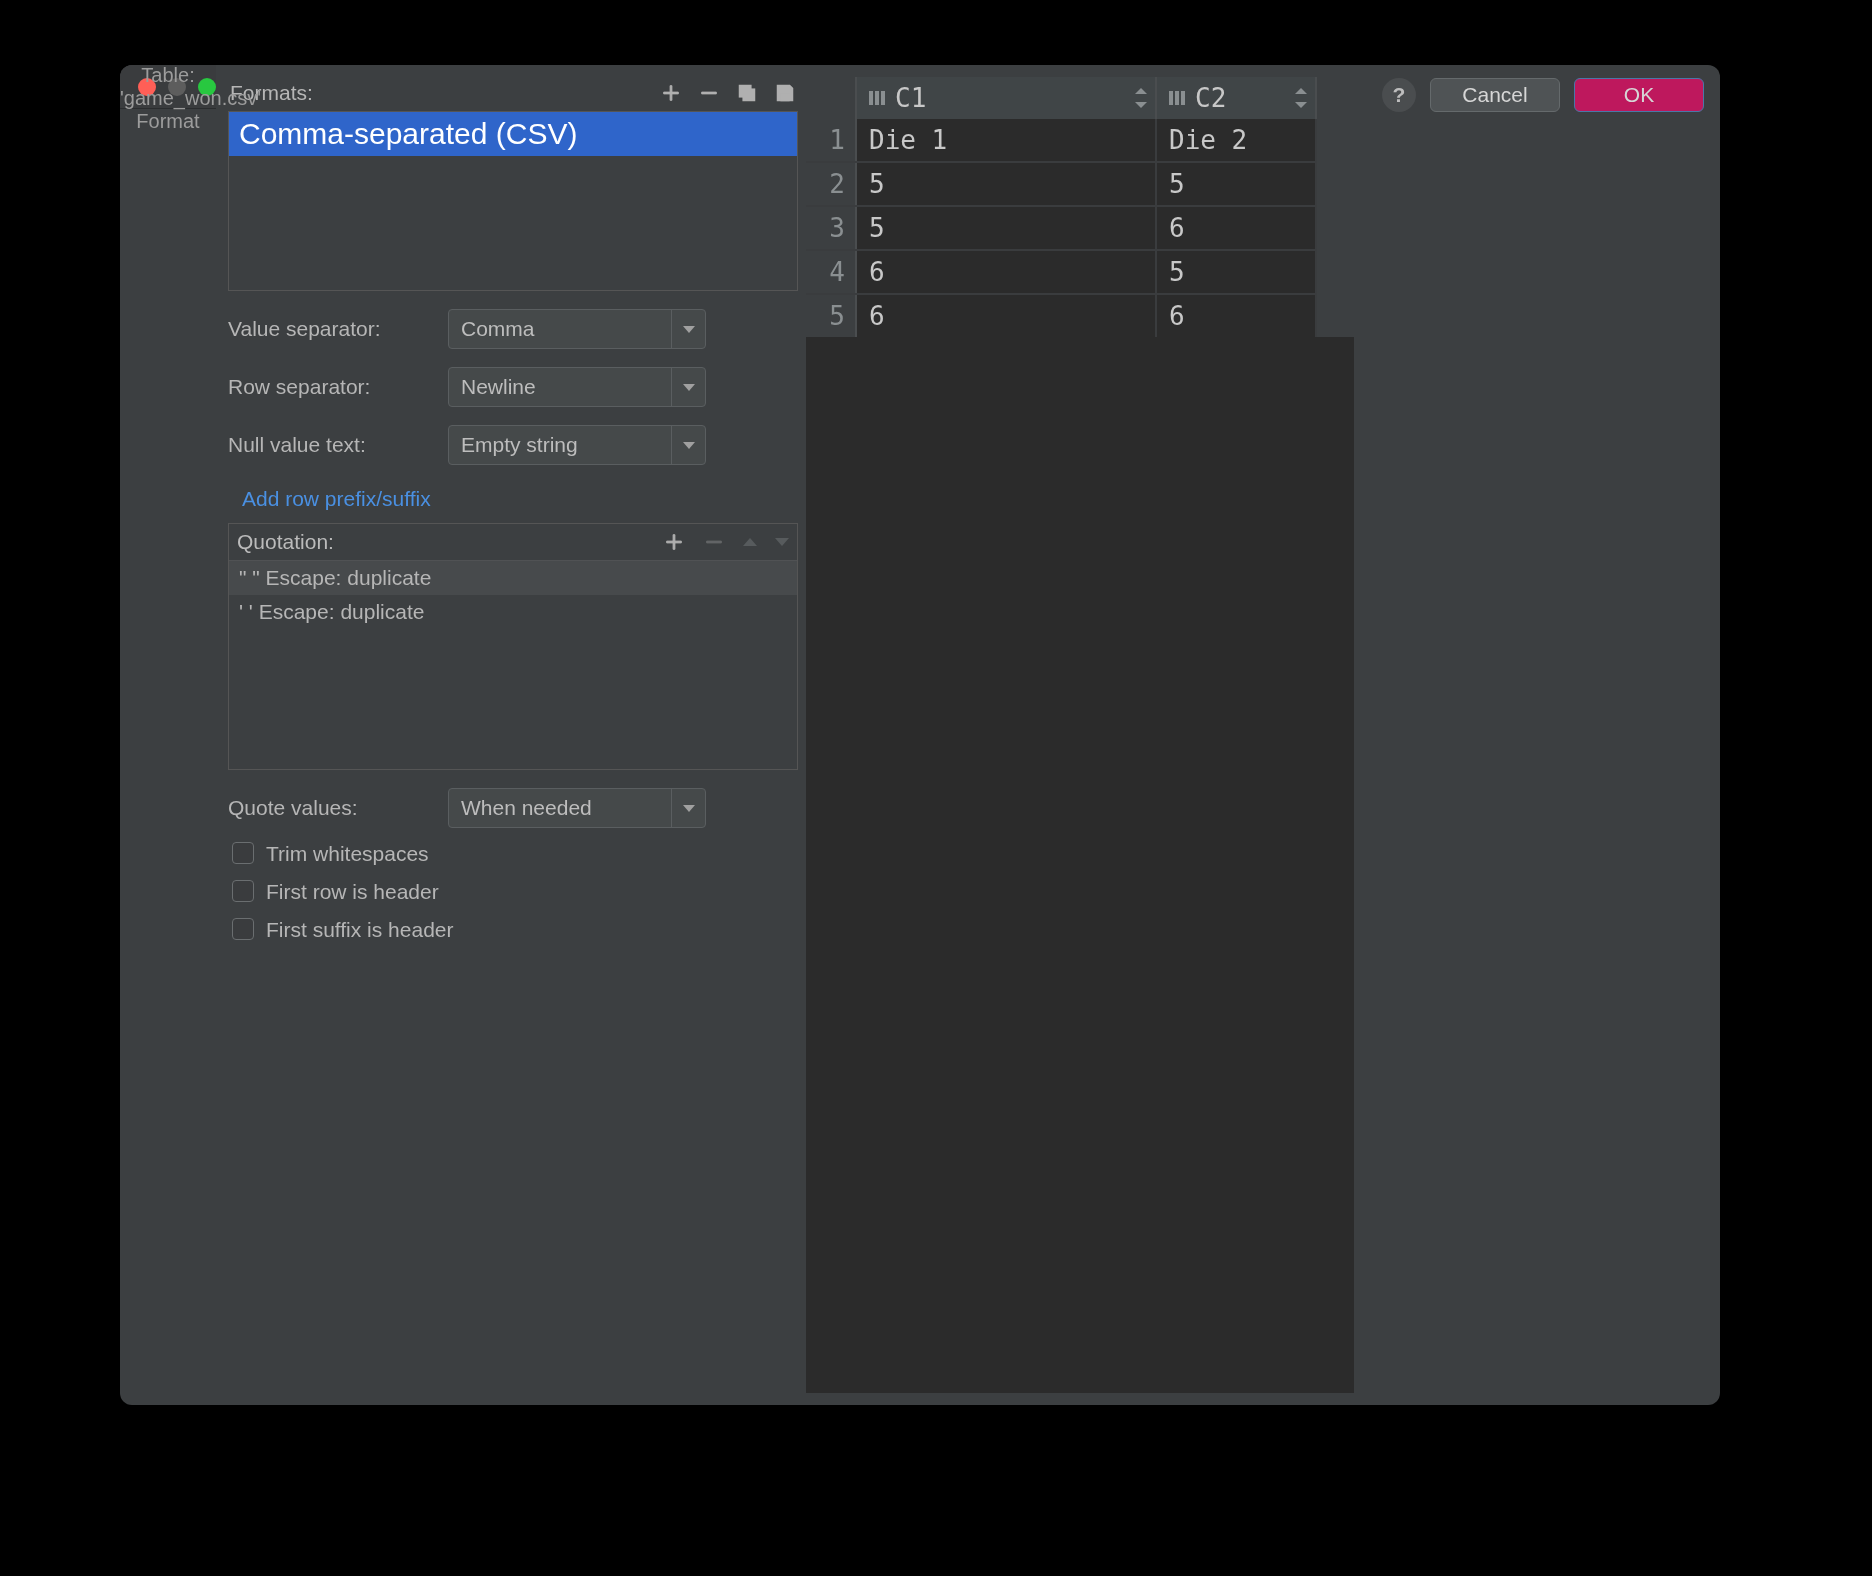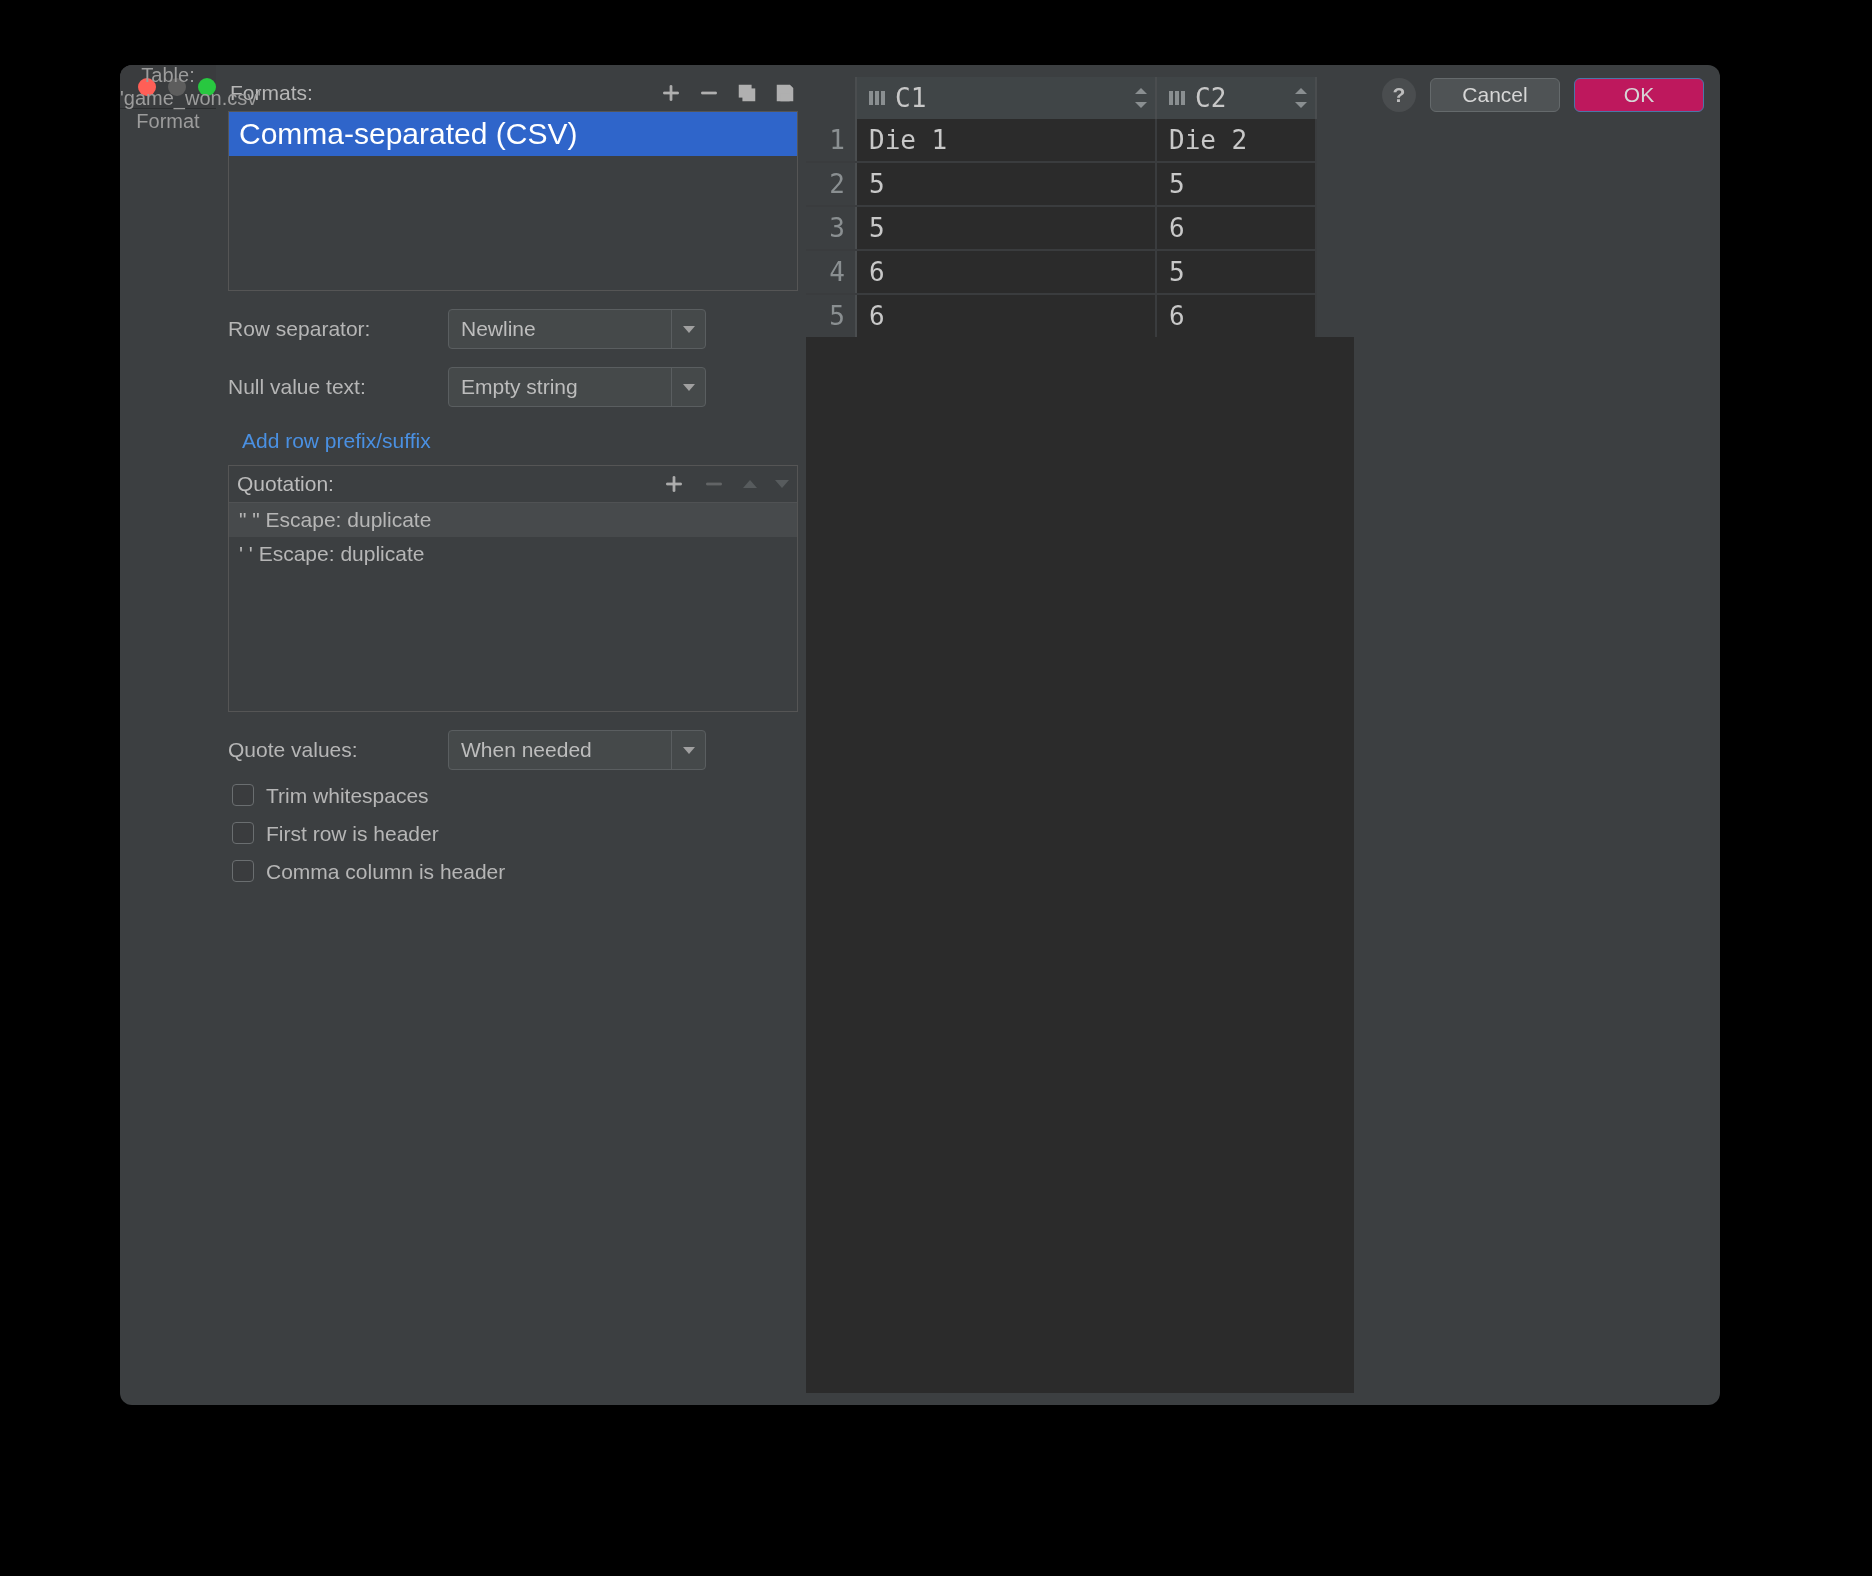--- a/index.html
+++ b/index.html
@@ -316,20 +316,27 @@
                 <rect x="8" y="14" width="8" height="6"></rect>
               </svg>
           </div>
         </div>
       </div>
 
       <div class="list-box">
         <div class="selected-item">Comma-separated (CSV)</div>
       </div>
 
+      <div class="form-row">
+        <span class="fl">Value separator:</span>
+        <div class="select">
+          <span>Comma</span>
+          <span class="caret"></span>
+        </div>
+      </div>
 
       <div class="form-row">
         <span class="fl">Row separator:</span>
         <div class="select">
           <span>Newline</span>
           <span class="caret"></span>
         </div>
       </div>
 
       <div class="form-row">
@@ -377,21 +384,21 @@
       <div class="checkbox-row">
         <div class="cb"></div>
         <span>Trim whitespaces</span>
       </div>
       <div class="checkbox-row">
         <div class="cb"></div>
         <span>First row is header</span>
       </div>
       <div class="checkbox-row">
         <div class="cb"></div>
-        <span>Comma column is header</span>
+        <span>First suffix is header</span>
       </div>
 
     </div>
 
     <div class="right-pane">
       <div class="table-wrap">
         <table class="data-table">
           <colgroup>
             <col style="width:50px">
             <col style="width:300px">

